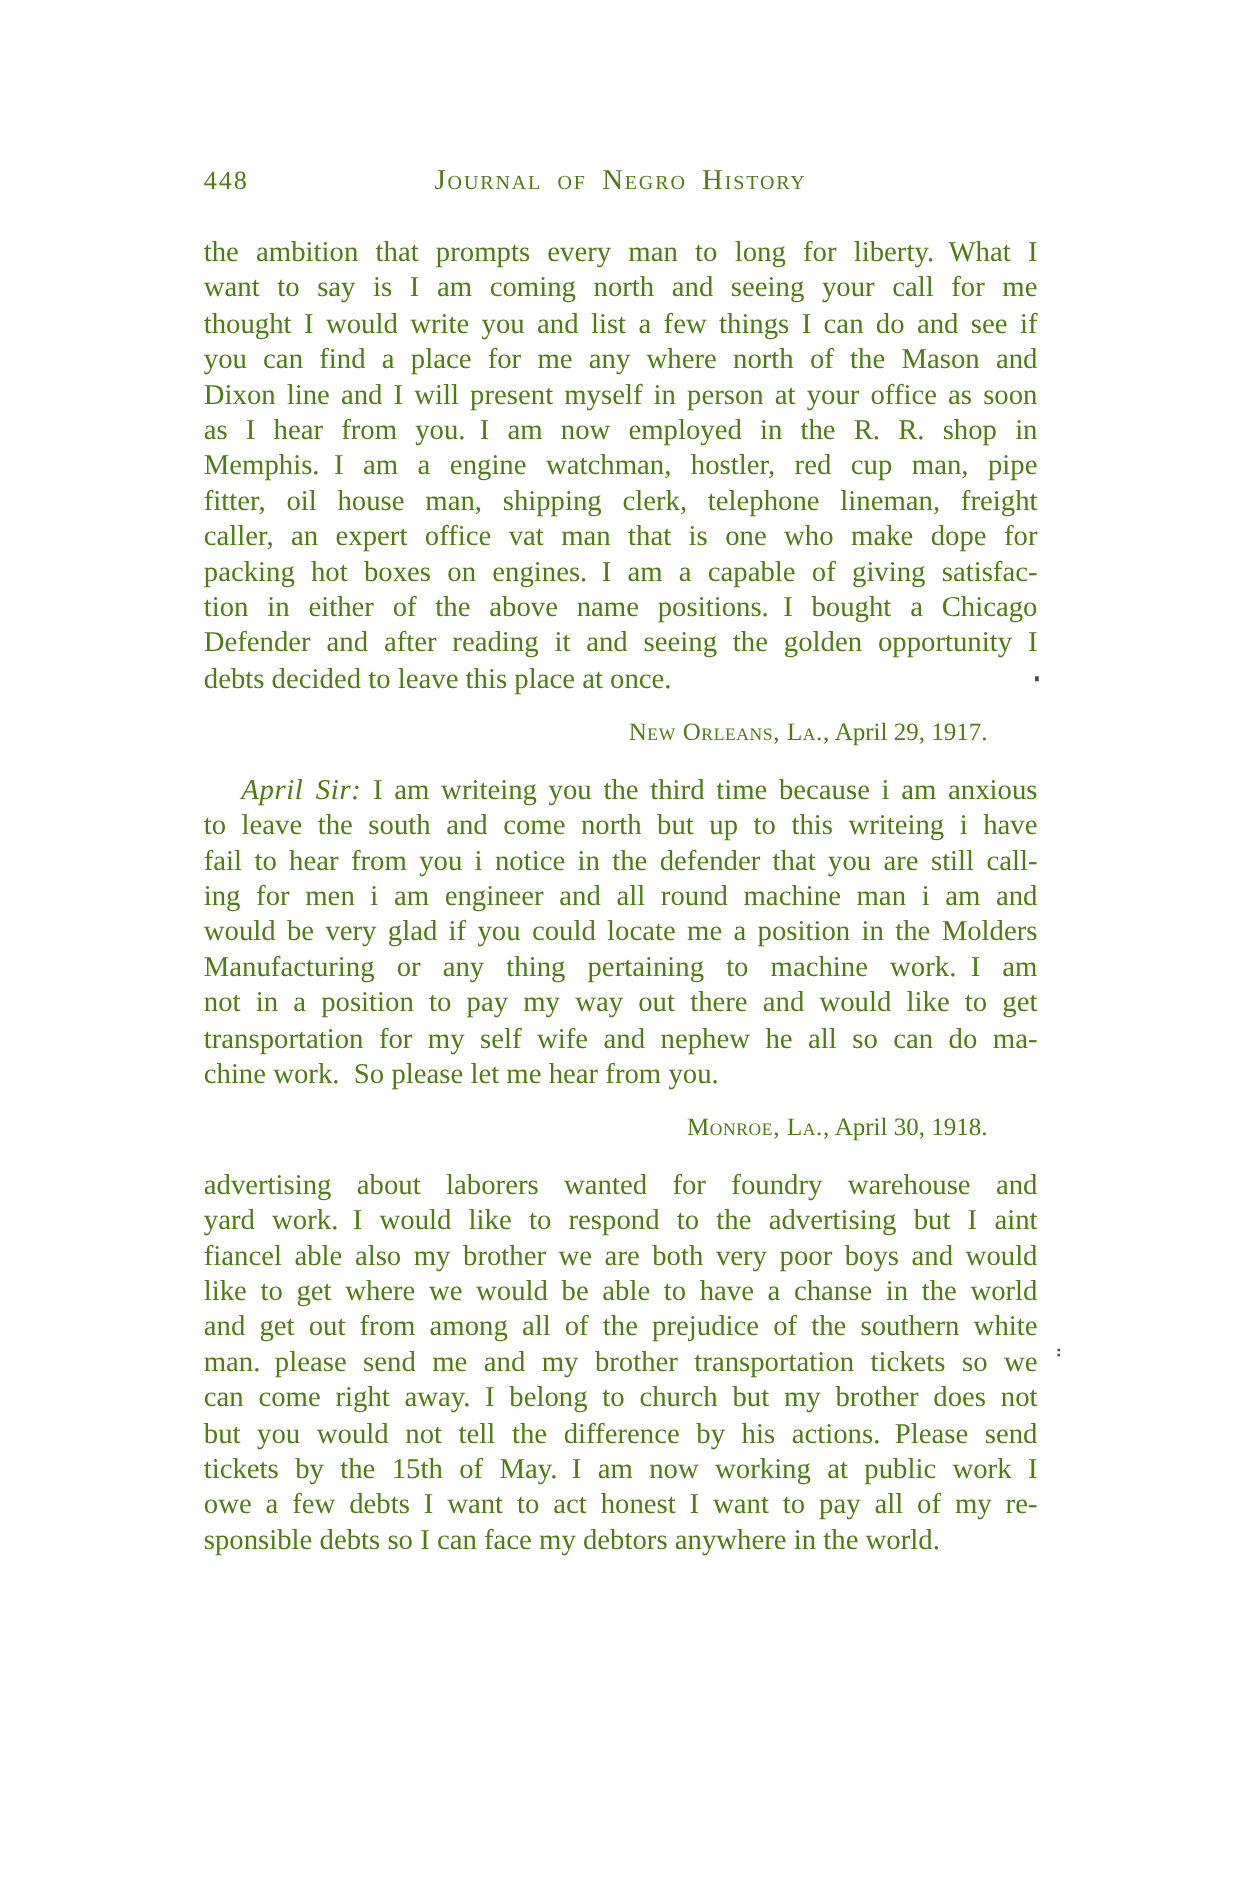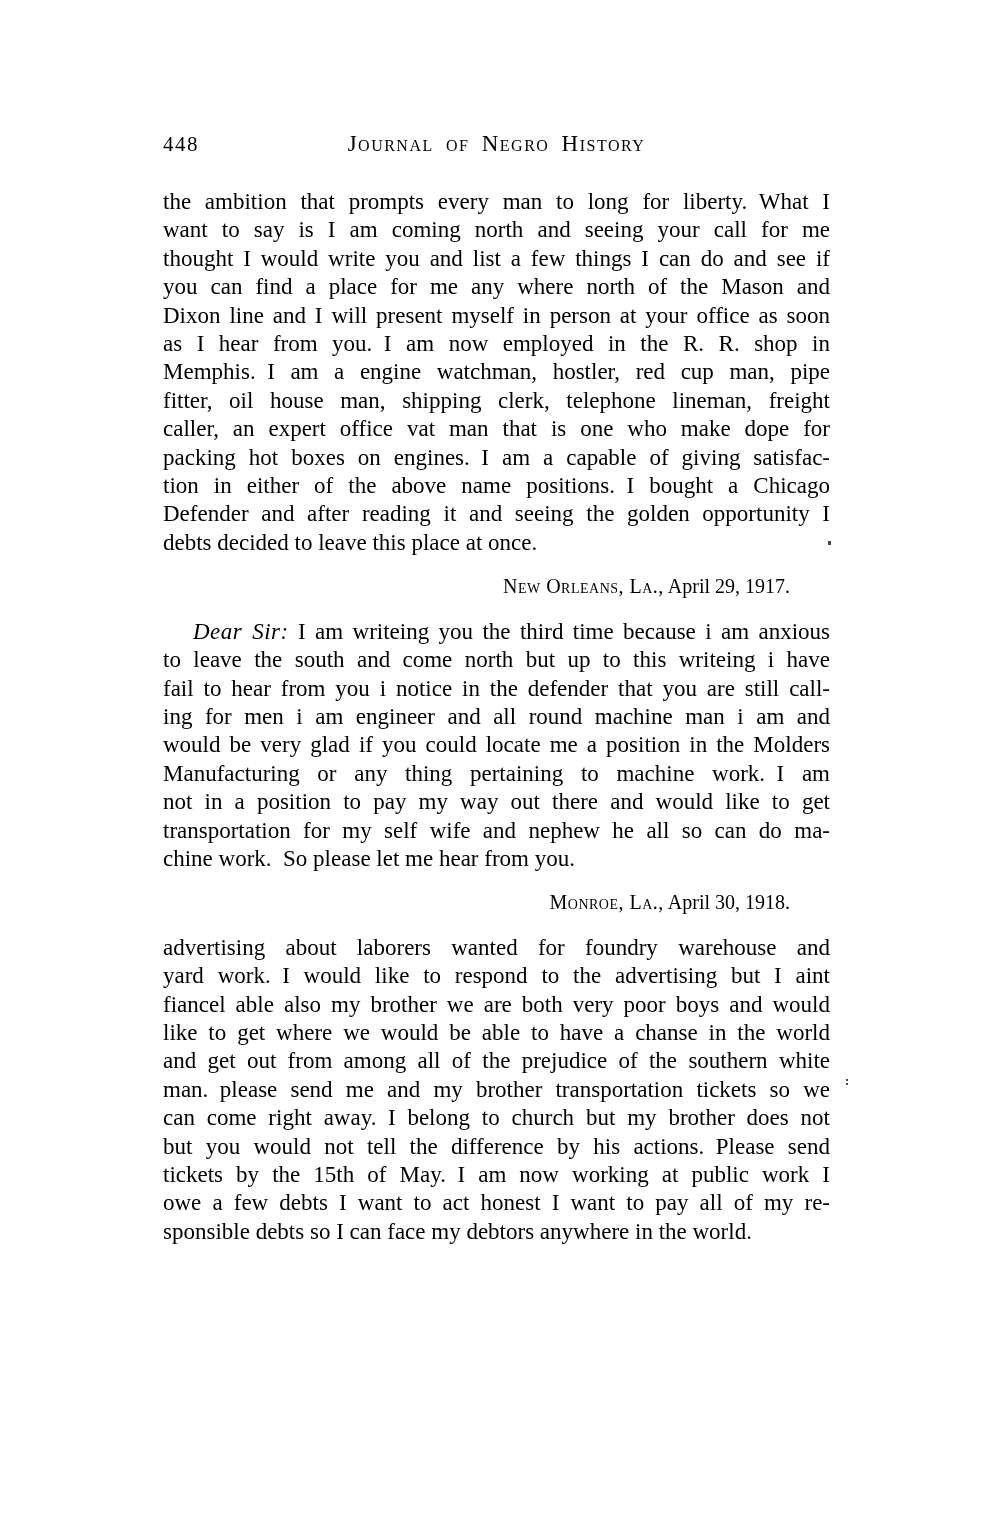--- a/index.html
+++ b/index.html
@@ -2,21 +2,21 @@
 <html><head>
 <meta charset="utf-8">
 <style>
   html, body { margin: 0; padding: 0; background: #ffffff; }
   .page {
     position: relative;
     width: 1000px;
     height: 1520px;
     background: #ffffff;
     font-family: "Liberation Serif", "DejaVu Serif", serif;
-    color: #000000;
+    color: #4d7c0f;
     overflow: hidden;
   }
   .content {
     position: absolute;
     left: 163px;
     top: 131px;
     width: 667px;
   }
   .pagehead {
     position: relative;
@@ -94,21 +94,21 @@
           <div class="line">packing hot boxes on engines. I am a capable of giving satisfac-</div>
           <div class="line">tion in either of the above name positions. I bought a Chicago</div>
           <div class="line">Defender and after reading it and seeing the golden opportunity I</div>
           <div class="line last">debts decided to leave this place at once.</div>
         </div>
     </section>
 
     <section>
       <div class="dateline"><span class="place">New Orleans, La.,</span> <span class="date">April 29, 1917.</span></div>
       <div class="para">
-          <div class="line indent"><i class="sal">Dear Sir:</i> I am writeing you the third time because i am anxious</div>
+          <div class="line indent"><i class="sal">April Sir:</i> I am writeing you the third time because i am anxious</div>
           <div class="line">to leave the south and come north but up to this writeing i have</div>
           <div class="line">fail to hear from you i notice in the defender that you are still call-</div>
           <div class="line">ing for men i am engineer and all round machine man i am and</div>
           <div class="line">would be very glad if you could locate me a position in the Molders</div>
           <div class="line">Manufacturing or any thing pertaining to machine work. I am</div>
           <div class="line">not in a position to pay my way out there and would like to get</div>
           <div class="line">transportation for my self wife and nephew he all so can do ma-</div>
           <div class="line last">chine work. So please let me hear from you.</div>
         </div>
     </section>

